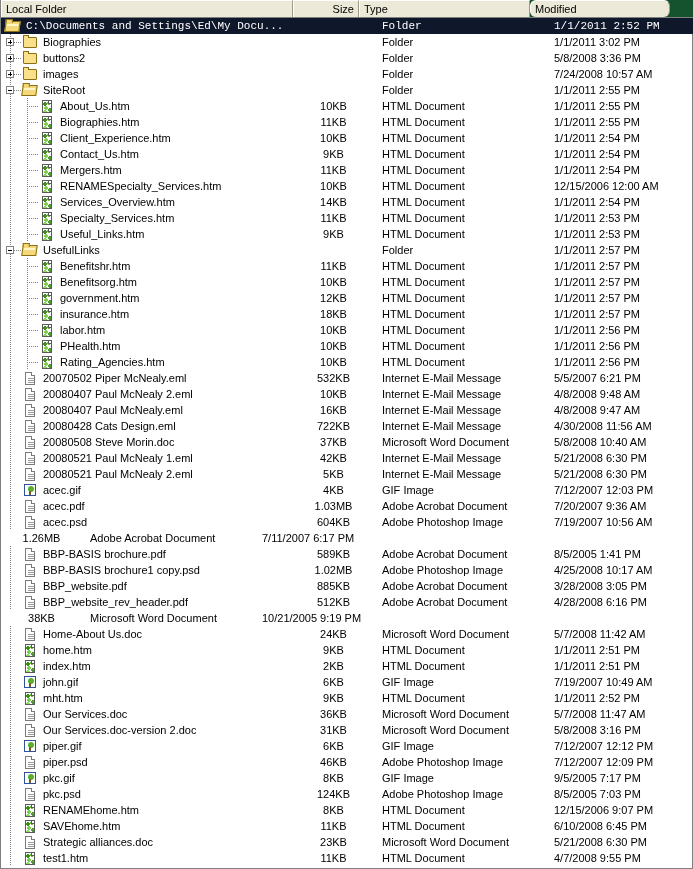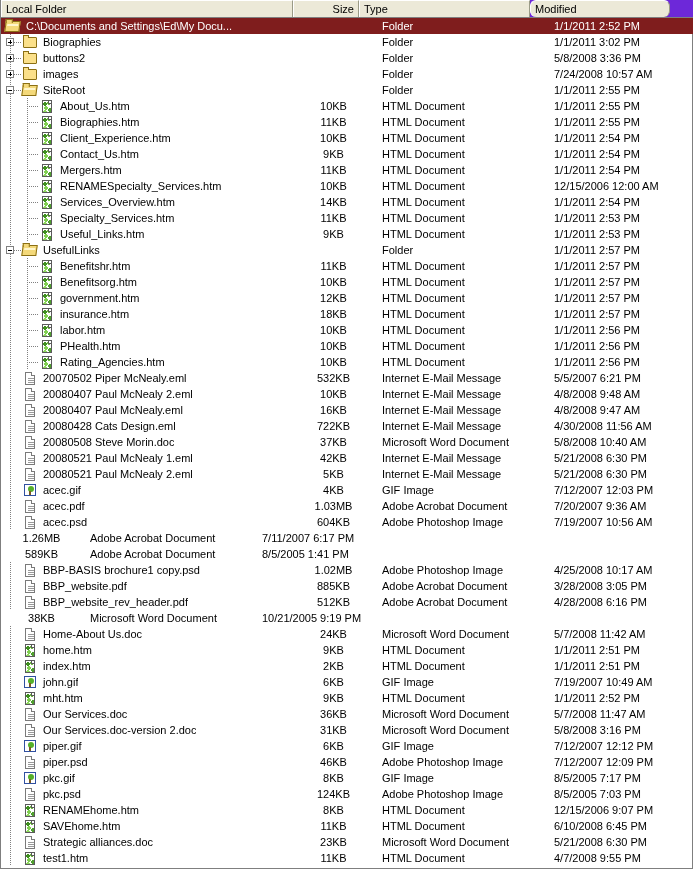--- a/index.html
+++ b/index.html
@@ -8,35 +8,35 @@
     background:#ffffff;
     font-family:"Liberation Sans","DejaVu Sans",sans-serif;
     font-size:11px;
     color:#000000;
     -webkit-font-smoothing:none;
   }
   .explorer{width:693px;height:869px;position:relative;background:#fff;box-sizing:border-box;
             border-left:1px solid #7f7f7f;border-right:1px solid #7f7f7f;border-bottom:1px solid #7f7f7f;}
 
   
-  .header{display:flex;height:18px;background:#6d28d9;border-bottom:1px solid #7f7f7f;
+  .header{display:flex;height:18px;background:#14532d;border-bottom:1px solid #7f7f7f;
           box-sizing:border-box;width:693px;}
   .hcell{position:relative;box-sizing:border-box;height:17px;line-height:16px;
          background:#ece9d8;border-top:1px solid #ffffff;border-left:1px solid #ffffff;
          border-right:1px solid #9a9a86;padding:0 4px;font-size:11px;color:#000;
          white-space:nowrap;overflow:hidden;}
   .hcell.h-name{width:292px;}
   .hcell.h-size{width:66px;text-align:right;}
   .hcell.h-type{width:171px;}
   .hcell.h-mod{width:140px;border-right:1px solid #9a9a86;border-radius:6px;}
 
   
   .rows{width:693px;}
   .row{display:flex;height:16px;line-height:16px;box-sizing:border-box;white-space:nowrap;}
-  .row.sel{background:#7f1d1d;color:#ffffff;}
+  .row.sel{background:#0f172a;color:#ffffff;font-family:Liberation Mono, monospace;}
   .c-name{width:292px;position:relative;box-sizing:border-box;overflow:hidden;display:flex;align-items:center;}
   .c-size{width:86px;box-sizing:border-box;text-align:center;padding-right:5px;overflow:hidden;}
   .c-type{width:175px;box-sizing:border-box;padding-left:3px;overflow:hidden;}
   .c-mod{width:140px;box-sizing:border-box;padding-left:0px;overflow:hidden;}
 
   
   .tw{position:relative;height:16px;flex:0 0 auto;}
   .tw.d0{width:4px;}
   .tw.d1{width:21px;}
   .tw.d2{width:38px;}
@@ -608,20 +608,29 @@
         <div class="c-size">604KB</div>
         <div class="c-type">Adobe Photoshop Image</div>
         <div class="c-mod">7/19/2007 10:56 AM</div>
       </div>
       <div class="row">
         <div class="c-size">1.26MB</div>
         <div class="c-type">Adobe Acrobat Document</div>
         <div class="c-mod">7/11/2007 6:17 PM</div>
       </div>
       <div class="row">
+        <div class="c-name">
+          <div class="tw d1">
+            <div class="vline v1"></div>
+          </div>
+          <div class="ico">
+            <span class="ic-doc"></span>
+          </div>
+          <span class="lbl">BBP-BASIS brochure.pdf</span>
+        </div>
         <div class="c-size">589KB</div>
         <div class="c-type">Adobe Acrobat Document</div>
         <div class="c-mod">8/5/2005 1:41 PM</div>
       </div>
       <div class="row">
         <div class="c-name">
           <div class="tw d1">
             <div class="vline v1"></div>
           </div>
           <div class="ico">
@@ -797,21 +806,21 @@
           <div class="tw d1">
             <div class="vline v1"></div>
           </div>
           <div class="ico">
             <span class="ic-gif"></span>
           </div>
           <span class="lbl">pkc.gif</span>
         </div>
         <div class="c-size">8KB</div>
         <div class="c-type">GIF Image</div>
-        <div class="c-mod">8/5/2005 7:17 PM</div>
+        <div class="c-mod">9/5/2005 7:17 PM</div>
       </div>
       <div class="row">
         <div class="c-name">
           <div class="tw d1">
             <div class="vline v1"></div>
           </div>
           <div class="ico">
             <span class="ic-doc"></span>
           </div>
           <span class="lbl">pkc.psd</span>

